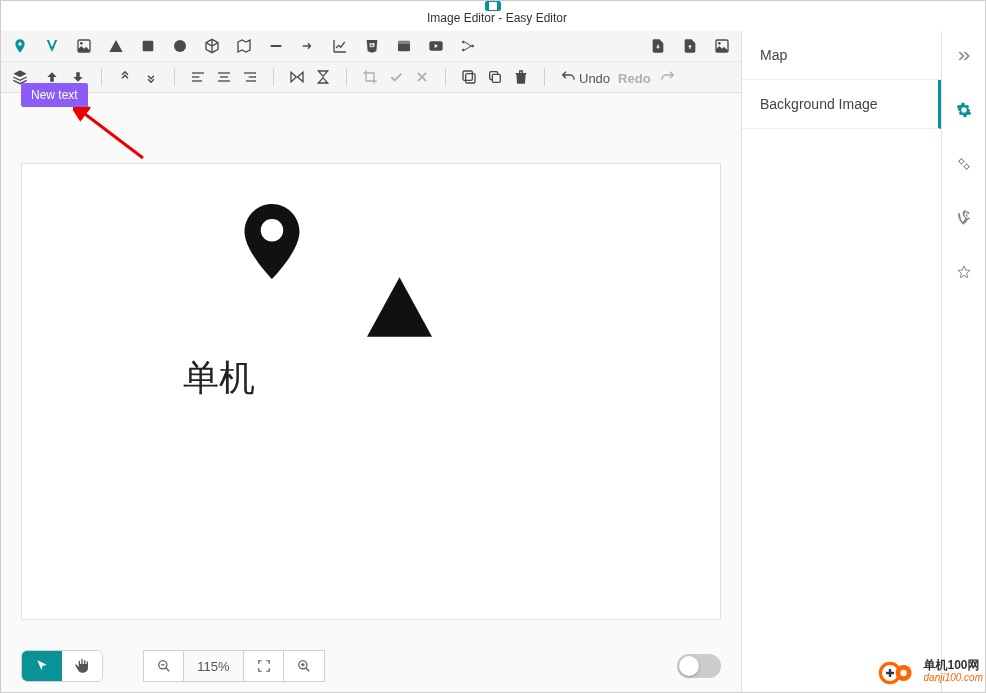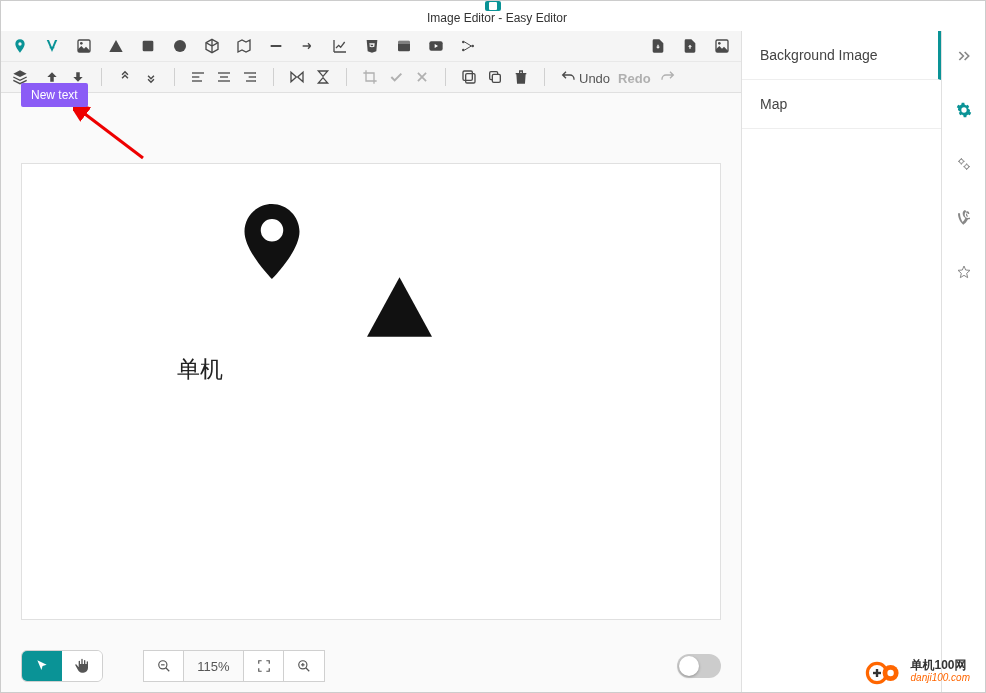--- a/index.html
+++ b/index.html
@@ -27,42 +27,42 @@
     .tb-text.disabled { color: #b0b0b0; font-weight: bold; }
     .tb-spacer { flex: 1; }
     
     .tooltip { position: absolute; top: 52px; left: 20px; background: #8b5cf6; color: #fff; font-size: 12px; padding: 5px 10px; border-radius: 2px; z-index: 10; }
     .arrow { position: absolute; top: 72px; left: 72px; z-index: 9; }
     
     .canvas-wrap { flex: 1; padding: 70px 20px 20px 20px; display: flex; }
     .canvas { background: #fff; border: 1px solid #e0e0e0; flex: 1; position: relative; }
     .canvas-pin { position: absolute; top: 40px; left: 220px; }
     .canvas-tri { position: absolute; top: 113px; left: 345px; }
-    .canvas-text { position: absolute; top: 190px; left: 155px; font-size: 23px; color: #222; font-family: "Microsoft YaHei", sans-serif; }
+    .canvas-text { position: absolute; top: 190px; left: 161px; font-size: 36px; color: #222; font-family: "Microsoft YaHei", sans-serif; }
     
     .bottom-bar { display: flex; align-items: center; padding: 10px 20px; gap: 10px; }
     .mode-btns { display: flex; border-radius: 6px; overflow: hidden; border: 1px solid #d0d0d0; }
     .mode-btn { width: 40px; height: 30px; display: flex; align-items: center; justify-content: center; cursor: pointer; background: #fff; }
     .mode-btn.active { background: #0a9396; color: #fff; }
     .zoom-ctrl { display: flex; align-items: center; border: 1px solid #d0d0d0; border-radius: 0; overflow: hidden; margin-left: 30px; }
     .zoom-btn { width: 40px; height: 30px; display: flex; align-items: center; justify-content: center; cursor: pointer; border-right: 1px solid #d0d0d0; background: #fff; }
     .zoom-btn:last-child { border-right: none; }
     .zoom-val { width: 60px; height: 30px; display: flex; align-items: center; justify-content: center; font-size: 13px; color: #555; border-right: 1px solid #d0d0d0; }
     .toggle { width: 44px; height: 24px; background: #ccc; border-radius: 12px; position: relative; cursor: pointer; margin-left: auto; }
     .toggle-knob { width: 20px; height: 20px; background: #fff; border-radius: 50%; position: absolute; top: 2px; left: 2px; box-shadow: 0 1px 3px rgba(0,0,0,0.3); }
     
     .right-panel { width: 200px; border-left: 1px solid #e0e0e0; background: #fff; }
     .panel-item { padding: 16px 18px; border-bottom: 1px solid #eee; font-size: 14px; color: #444; cursor: pointer; }
     .panel-item.active { border-right: 3px solid #0a9396; }
     
     .right-rail { width: 44px; border-left: 1px solid #e0e0e0; background: #fff; display: flex; flex-direction: column; align-items: center; padding-top: 16px; gap: 36px; }
     .rail-icon { width: 18px; height: 18px; color: #888; cursor: pointer; display: flex; align-items: center; justify-content: center; }
     .rail-icon.active { color: #0a9396; }
     
-    .watermark { position: absolute; bottom: 8px; right: 16px; display: flex; align-items: center; gap: 6px; z-index: 100; }
+    .watermark { position: absolute; bottom: 8px; right: 3px; display: flex; align-items: center; gap: 6px; z-index: 100; }
     .wm-logo { width: 40px; height: 28px; position: relative; }
     .wm-text { font-size: 12px; line-height: 1.2; }
     .wm-text-cn { color: #333; font-weight: bold; }
     .wm-text-en { color: #f60; font-size: 10px; font-style: italic; }
   </style>
 </head>
 <body>
 
 <div class="titlebar">
   <div class="titlebar-icon">
@@ -386,22 +386,22 @@
             </svg>
           </div>
       </div>
       <div class="toggle">
           <div class="toggle-knob"></div>
         </div>
     </div>
   </div>
 
   <div class="right-panel">
+    <div class="panel-item">Map</div>
     <div class="panel-item active">Background Image</div>
-    <div class="panel-item">Map</div>
   </div>
 
   <div class="right-rail">
     <div class="rail-icon">
         <svg width="16" height="16" viewBox="0 0 24 24" fill="none" stroke="currentColor" stroke-width="2.5">
           <path d="M13 6l6 6-6 6M5 6l6 6-6 6"></path>
         </svg>
       </div>
     <div class="rail-icon active">
         <svg width="16" height="16" viewBox="0 0 24 24" fill="currentColor">

